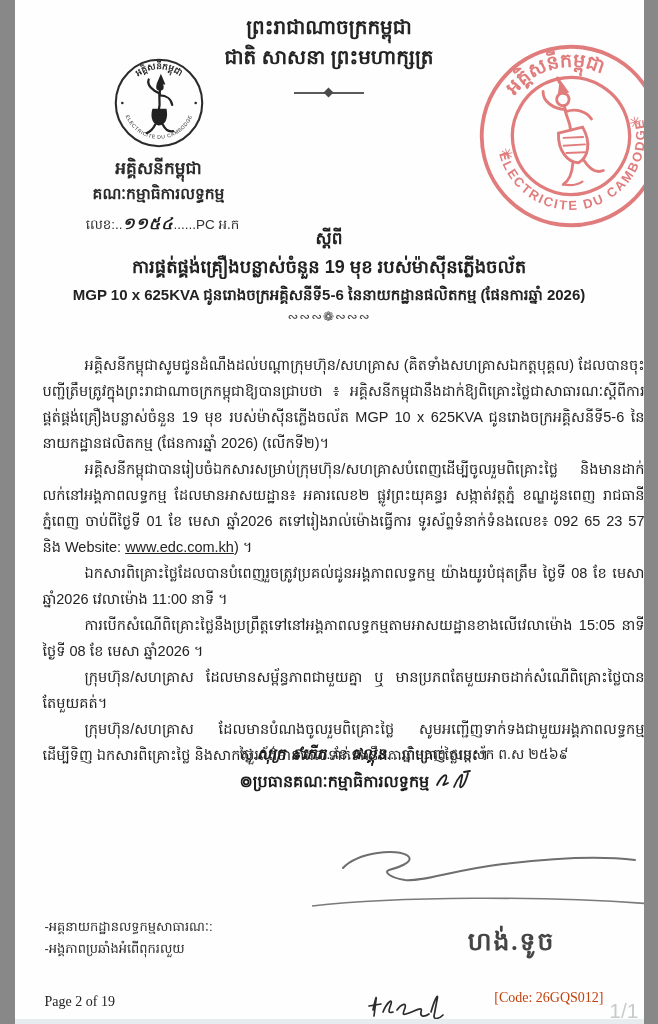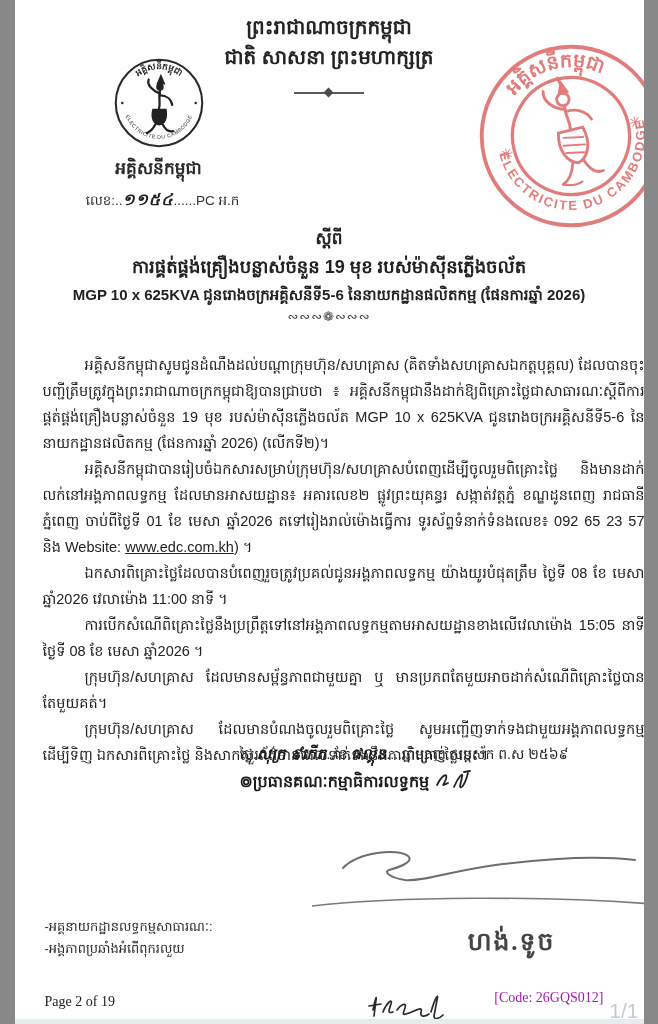--- a/index.html
+++ b/index.html
@@ -48,21 +48,21 @@
   .sig-name{position:absolute;top:926px;left:382px;width:230px;text-align:center;
     font-weight:bold;font-size:25px;letter-spacing:2px;color:#454545;
     font-family:"Liberation Serif","DejaVu Serif",serif;}
   
   .cc{position:absolute;top:916px;left:30px;font-size:13px;line-height:22px;color:#2c2c2c;}
   .cc .h{font-weight:bold;}
   
   .pg{position:absolute;left:30px;top:994px;font-family:"Liberation Serif","DejaVu Serif",serif;
       font-size:14px;color:#222;}
   .code{position:absolute;right:40px;top:990px;font-family:"Liberation Serif","DejaVu Serif",serif;
-      font-size:14px;color:#a21caf;}
+      font-size:14px;color:#c2410c;}
   .pager{position:absolute;right:5px;top:999px;font-size:21px;color:#c7cbcd;
       font-family:"Liberation Sans",sans-serif;}
   .hand-initials{position:absolute;left:346px;top:986px;width:90px;height:38px;}
   .bottom-strip{position:absolute;left:0;right:0;bottom:0;height:5px;background:#e7ecef;}
 </style>
 </head>
 <body>
 
 <div class="page">
 
@@ -97,20 +97,21 @@
           <path d="M51,37 C49,45 52,50 50,56"></path>
           <path d="M51,40 C43,37 37,31 39,25"></path>
           <path d="M51,42 C58,42 63,46 64,52"></path>
           <path d="M43,56 C40,66 44,73 50,74 C57,73 60,66 58,56 Z" fill="#222" stroke="none"></path>
           <path d="M46,73 C43,79 40,81 37,82"></path>
           <path d="M54,73 C57,79 61,81 65,80"></path>
         </g>
       </svg>
     </span>
     <div class="org">អគ្គិសនីកម្ពុជា</div>
+    <div class="com">គណៈកម្មាធិការលទ្ធកម្ម</div>
     <div class="ref"><span>លេខ:..</span><span class="hw-num">១១៥៤</span><span>......PC អ.ក</span></div>
   </div>
 
   <span class="stamp">
     <svg width="192" height="192" viewBox="0 0 200 200">
       <g stroke="#dd6b6b" fill="none">
         <circle cx="100" cy="100" r="93" stroke-width="4"></circle>
         <circle cx="100" cy="100" r="61" stroke-width="3.4"></circle>
       </g>
       <defs>

